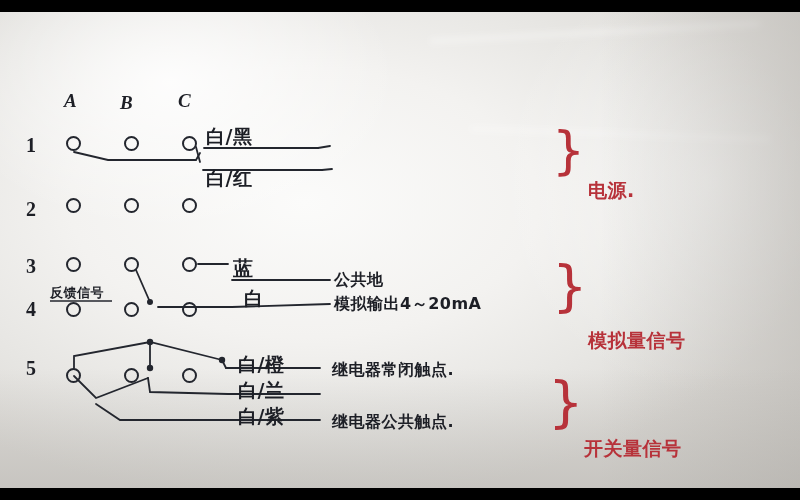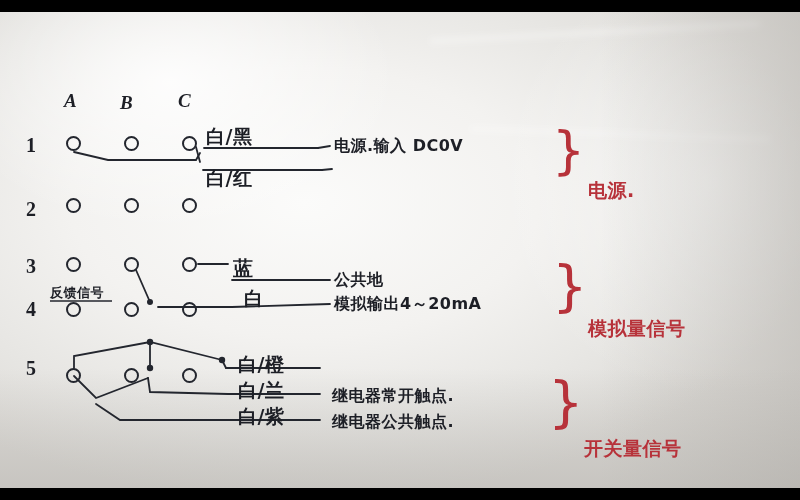--- a/index.html
+++ b/index.html
@@ -217,36 +217,35 @@
     </svg>
 
     <div class="ink cjk wire-label" style="left:206px; top:112px;">白/黑</div>
     <div class="ink cjk wire-label" style="left:206px; top:154px;text-align:center;">白/红</div>
     <div class="ink cjk wire-label" style="left:233px; top:243px; font-size:20px;">蓝</div>
     <div class="ink cjk wire-label" style="left:244px; top:274px; font-size:19px;">白</div>
     <div class="ink cjk wire-label" style="left:238px; top:340px;">白/橙</div>
     <div class="ink cjk wire-label" style="left:238px; top:366px;">白/兰</div>
     <div class="ink cjk wire-label" style="left:238px; top:392px;">白/紫</div>
 
-    <div class="ink cjk desc" style="left:334px; top:124px;">电源.输入 DC0V</div>
     <div class="ink cjk desc" style="left:334px; top:258px;">公共地</div>
     <div class="ink cjk desc" style="left:334px; top:282px;">模拟输出4～20mA</div>
-    <div class="ink cjk desc" style="left:332px; top:374px;">继电器常开触点.</div>
+    <div class="ink cjk desc" style="left:332px; top:348px;">继电器常闭触点.</div>
     <div class="ink cjk desc" style="left:332px; top:400px;">继电器公共触点.</div>
 
     <div class="ink cjk small-note" style="left:50px; top:272px; font-size:13px;">反馈信号</div>
     <svg class="overlay" viewBox="0 0 800 476">
       <path d="M50,289 L112,289" stroke="#23262e" stroke-width="1.4" fill="none"></path>
     </svg>
 
     <div class="brace" style="left:552px; top:112px; font-size:52px;">}</div>
     <div class="ink cjk group-label red" style="left:588px; top:130px;">电源.</div>
 
     <div class="brace" style="left:552px; top:246px; font-size:56px;">}</div>
-    <div class="ink cjk group-label red" style="left:588px; top:268px;">模拟量信号</div>
+    <div class="ink cjk group-label red" style="left:588px; top:280px;">模拟量信号</div>
 
     <div class="brace" style="left:548px; top:362px; font-size:56px;">}</div>
     <div class="ink cjk group-label red" style="left:584px; top:388px;">开关量信号</div>
   </div>
 
   <div class="letterbox" id="lb-top"></div>
   <div class="letterbox" id="lb-bot"></div>
 </div>
 
 </body></html>

